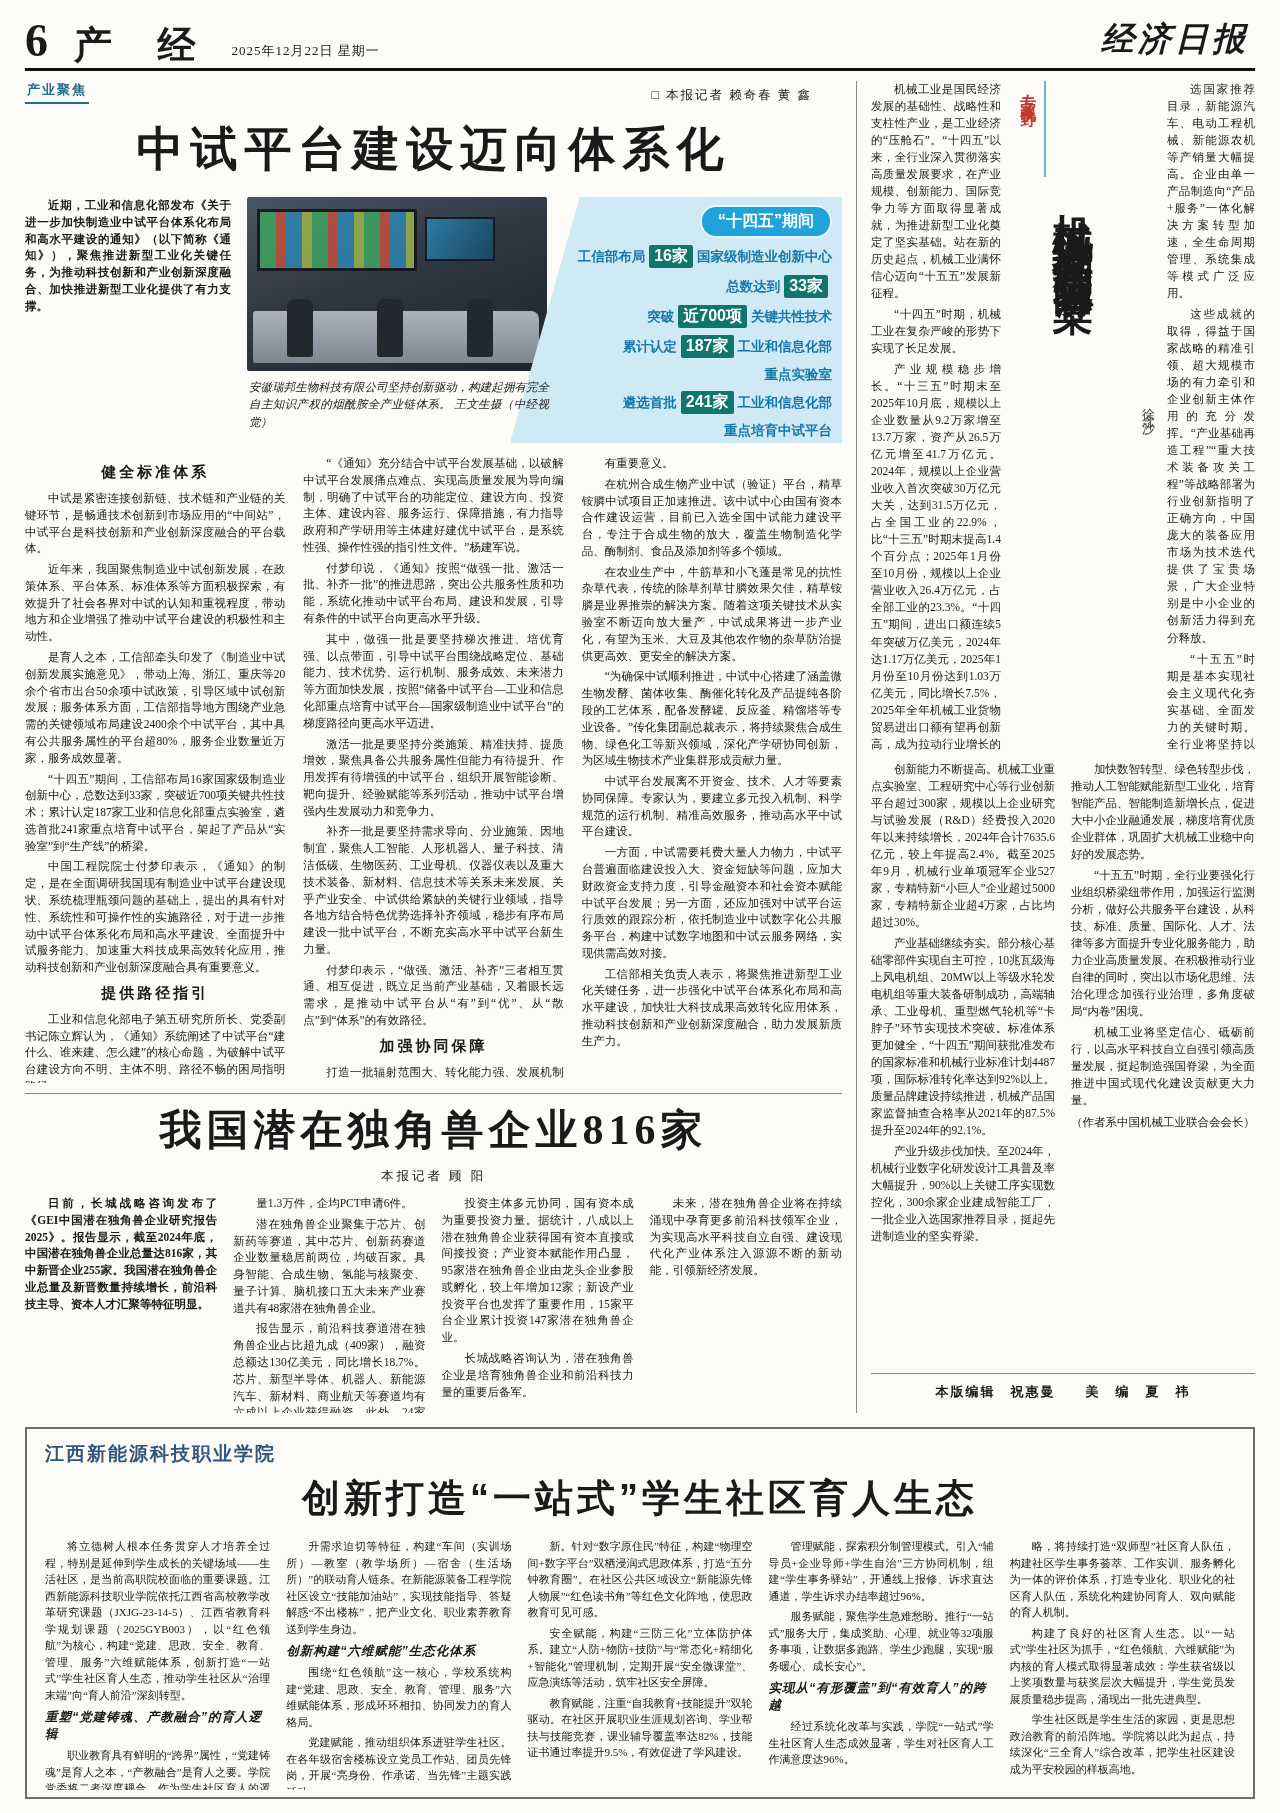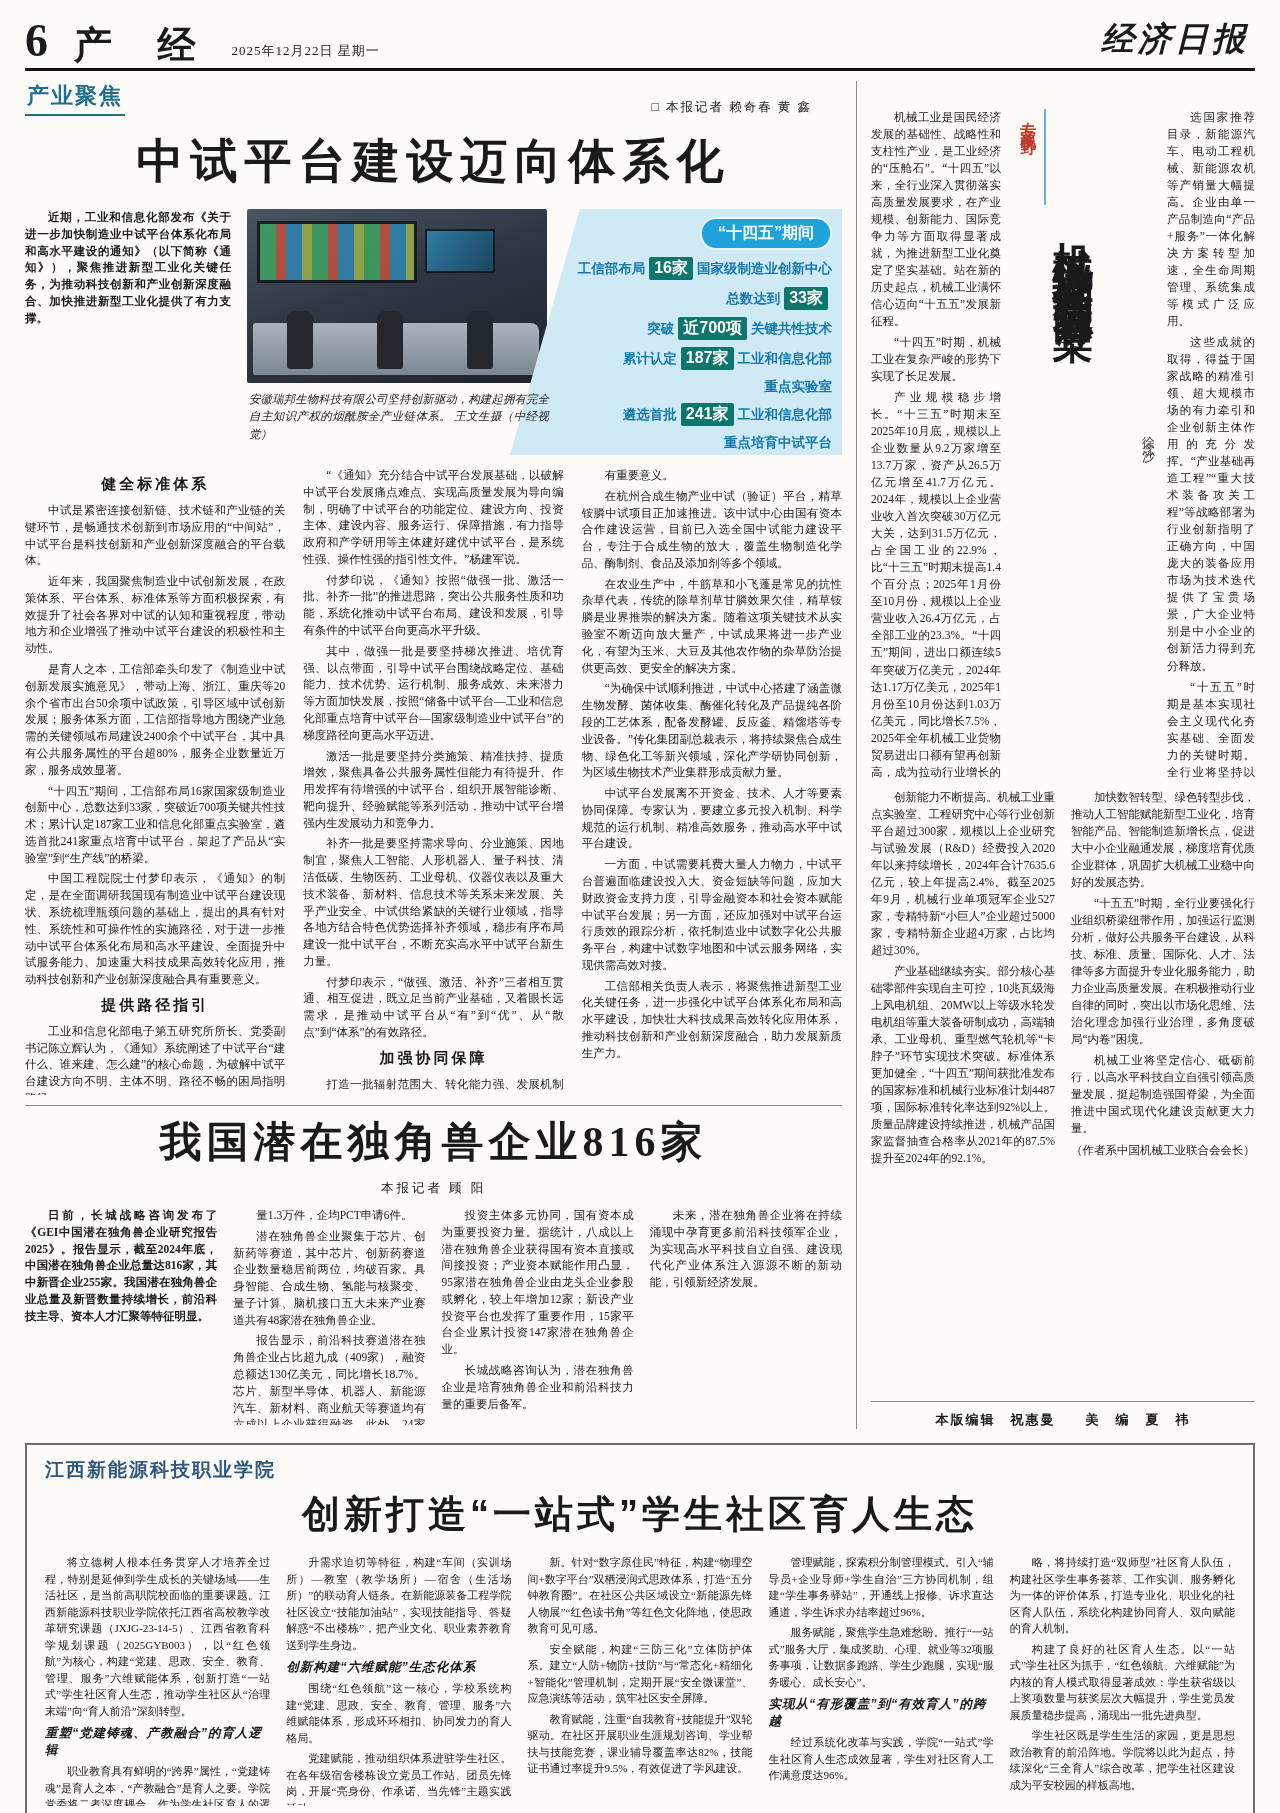--- a/index.html
+++ b/index.html
@@ -14,21 +14,21 @@
   .masthead { position:absolute; right:6px; bottom:2px; font-size:33px; font-weight:bold; font-style:italic; letter-spacing:4px; font-family:"DejaVu Serif",serif; }
   .hdr-rule { border-top:3px solid #111; margin-top:4px; }
 
   
   .main-row { display:flex; margin-top:10px; }
   .left-part { width:832px; padding-right:14px; border-right:1px solid #8a8a8a; }
   .expert { flex:1; padding-left:14px; }
 
   
   .focus-toprow1 { display:flex; justify-content:space-between; align-items:flex-end; }
-  .kicker { font-size:22px; font-weight:bold; color:#1f6e8c; border-bottom:2px solid #1f6e8c; padding:0 2px 3px; letter-spacing:2px; }
+  .kicker { font-size:13px; font-weight:bold; color:#1f6e8c; border-bottom:2px solid #1f6e8c; padding:0 2px 3px; letter-spacing:2px; }
   .byline { font-size:12.5px; color:#222; letter-spacing:2px; padding-right:30px; }
   .focus-headline { font-family:"Liberation Sans","DejaVu Sans",sans-serif; font-weight:900; font-size:47px; letter-spacing:7px; text-align:center; margin:14px 0 16px; }
   .focus-toprow2 { display:flex; gap:16px; height:248px; }
   .focus-intro { width:206px; font-weight:bold; font-size:12px; line-height:1.62; text-align:justify; overflow:hidden; }
   .focus-intro p { text-indent:2em; margin-bottom:6px; }
   .figure { flex:1; position:relative; height:246px; }
   .photo { position:absolute; left:0; top:0; width:300px; height:174px; background:linear-gradient(160deg,#4b5561 0%,#2e3742 45%,#1d242d 100%); border-radius:2px; overflow:hidden; }
   .monitor-wall { position:absolute; left:10px; top:12px; width:160px; height:62px; border:3px solid #11161c; background:
       repeating-linear-gradient(90deg,#3fa463 0 16px,#c2503c 16px 26px,#2f86b3 26px 42px,#9fb44a 42px 52px); opacity:.85; }
   .monitor-wall2 { position:absolute; left:178px; top:20px; width:70px; height:44px; border:2px solid #11161c; background:linear-gradient(120deg,#2f86b3,#174a66); opacity:.85; }
@@ -50,21 +50,21 @@
   .section-rule { border-top:1px solid #8a8a8a; margin:10px 0 8px; }
 
   
   .uni-headline { font-size:42px; font-weight:900; text-align:center; letter-spacing:5px; margin:6px 0 10px; font-family:"Liberation Serif",serif; }
   .uni-byline { text-align:center; font-size:12.5px; letter-spacing:3px; margin-bottom:10px; }
   .uni-cols { display:flex; gap:16px; height:218px; }
   .ucol { flex:1; overflow:hidden; }
   .ucol-intro .para { font-weight:bold; }
 
   
-  .exp-row1 { display:flex; gap:6px; height:672px; position:relative;margin-top:28px; }
+  .exp-row1 { display:flex; gap:6px; height:672px; position:relative; }
   .exp-col-a { width:130px; overflow:hidden; }
   .exp-para { font-size:11.5px; line-height:1.48; text-align:justify; text-indent:2em; margin-bottom:4px; color:#222; }
   .exp-center { width:132px; display:flex; flex-direction:column; align-items:center; }
   .exp-label-wrap { display:flex; align-items:flex-start; align-self:flex-start; margin-left:12px; }
   .exp-label { writing-mode:vertical-rl; font-size:16px; font-weight:bold; color:#c03a2b; letter-spacing:6px; line-height:1.2; }
   .exp-label-rule { width:2px; height:96px; background:#6fb0d6; margin-left:6px; }
   .exp-headline { writing-mode:vertical-rl; font-family:"Liberation Sans","DejaVu Sans",sans-serif; font-size:41px; font-weight:900; letter-spacing:7px; line-height:1.15; margin-top:4px; }
   .exp-author { position:absolute; left:268px; top:316px; writing-mode:vertical-rl; font-size:13px; color:#3a3a3a; letter-spacing:7px; }
   .exp-col-b { flex:1; overflow:hidden; padding-left:22px; }
   .exp-row2 { display:flex; gap:16px; height:604px; margin-top:8px; }
@@ -217,20 +217,21 @@
               <p class="exp-para">“十五五”时期是基本实现社会主义现代化夯实基础、全面发力的关键时期。全行业将坚持以推动高质量发展为主题，以提升产业链供应链韧性和安全水平、加快培育发展新质生产力为核心，着力做好以下重点任务。</p>
             </div>
         </div>
       </div>
 
       <div class="exp-row2">
         <div class="exp2-col">
           <div>
               <p class="exp-para">创新能力不断提高。机械工业重点实验室、工程研究中心等行业创新平台超过300家，规模以上企业研究与试验发展（R&amp;D）经费投入2020年以来持续增长，2024年合计7635.6亿元，较上年提高2.4%。截至2025年9月，机械行业单项冠军企业527家，专精特新“小巨人”企业超过5000家，专精特新企业超4万家，占比均超过30%。</p>
               <p class="exp-para">产业基础继续夯实。部分核心基础零部件实现自主可控，10兆瓦级海上风电机组、20MW以上等级水轮发电机组等重大装备研制成功，高端轴承、工业母机、重型燃气轮机等“卡脖子”环节实现技术突破。标准体系更加健全，“十四五”期间获批准发布的国家标准和机械行业标准计划4487项，国际标准转化率达到92%以上。质量品牌建设持续推进，机械产品国家监督抽查合格率从2021年的87.5%提升至2024年的92.1%。</p>
+              <p class="exp-para">产业升级步伐加快。至2024年，机械行业数字化研发设计工具普及率大幅提升，90%以上关键工序实现数控化，300余家企业建成智能工厂，一批企业入选国家推荐目录，挺起先进制造业的坚实脊梁。</p>
             </div>
         </div>
         <div class="exp2-col">
           <div>
               <p class="exp-para">加快数智转型、绿色转型步伐，推动人工智能赋能新型工业化，培育智能产品、智能制造新增长点，促进大中小企业融通发展，梯度培育优质企业群体，巩固扩大机械工业稳中向好的发展态势。</p>
               <p class="exp-para">“十五五”时期，全行业要强化行业组织桥梁纽带作用，加强运行监测分析，做好公共服务平台建设，从科技、标准、质量、国际化、人才、法律等多方面提升专业化服务能力，助力企业高质量发展。在积极推动行业自律的同时，突出以市场化思维、法治化理念加强行业治理，多角度破局“内卷”困境。</p>
               <p class="exp-para">机械工业将坚定信心、砥砺前行，以高水平科技自立自强引领高质量发展，挺起制造强国脊梁，为全面推进中国式现代化建设贡献更大力量。</p>
             </div>
           <p class="author-note">（作者系中国机械工业联合会会长）</p>
         </div>

